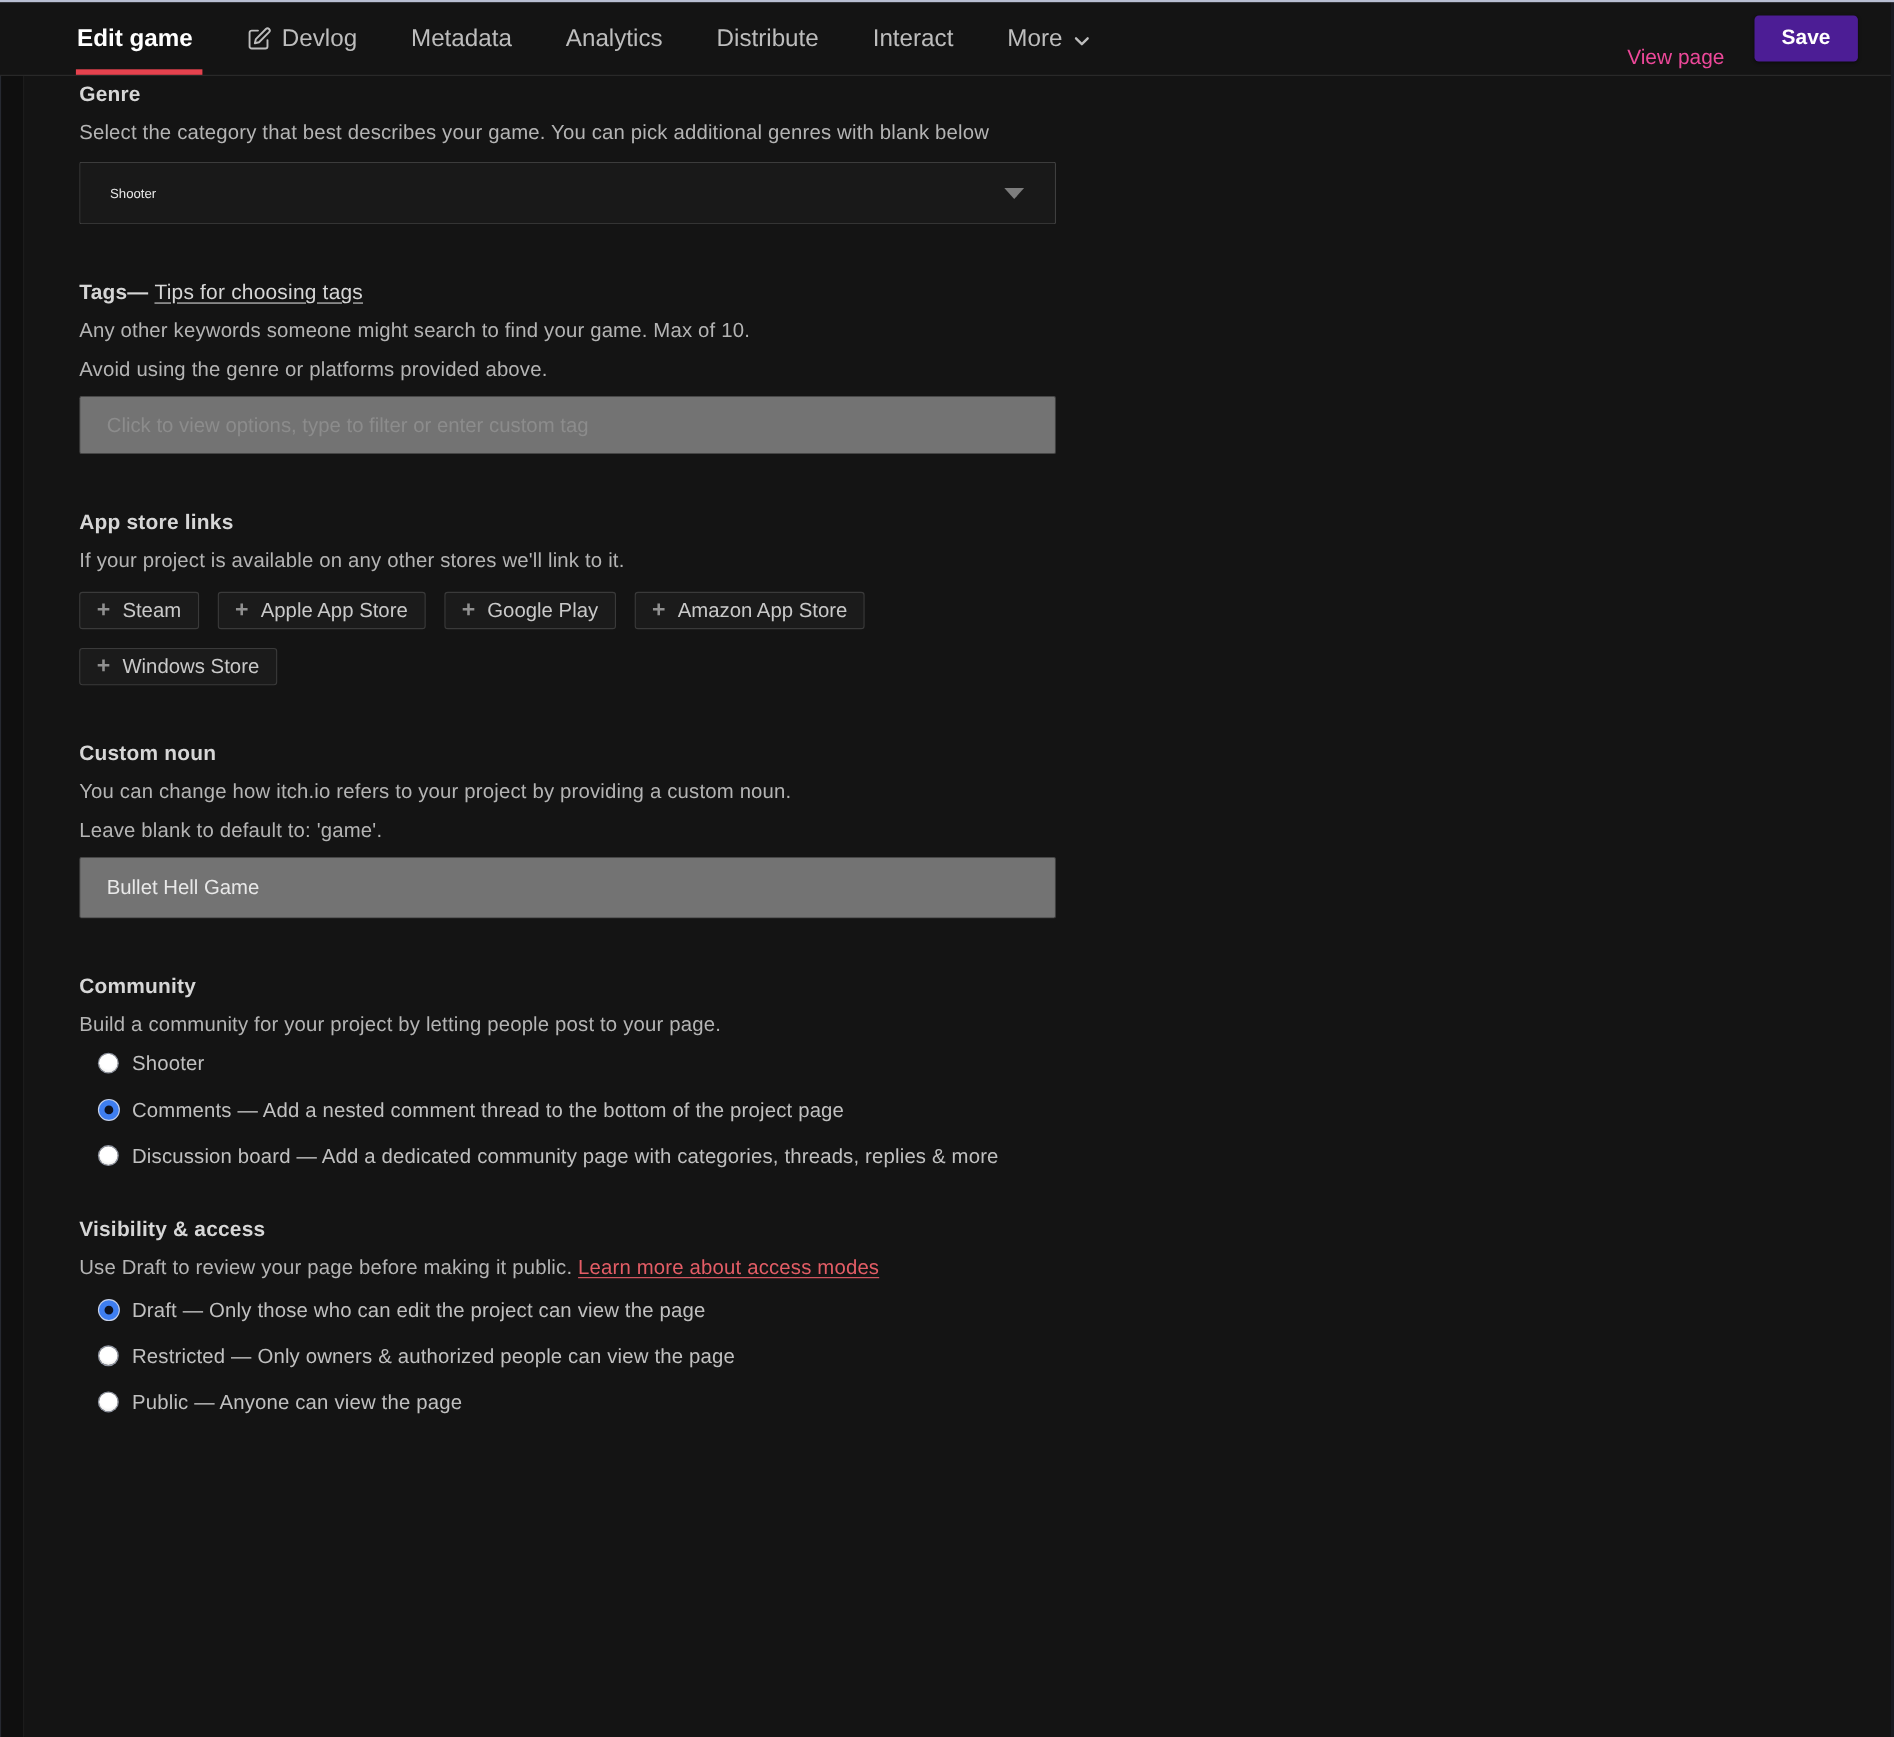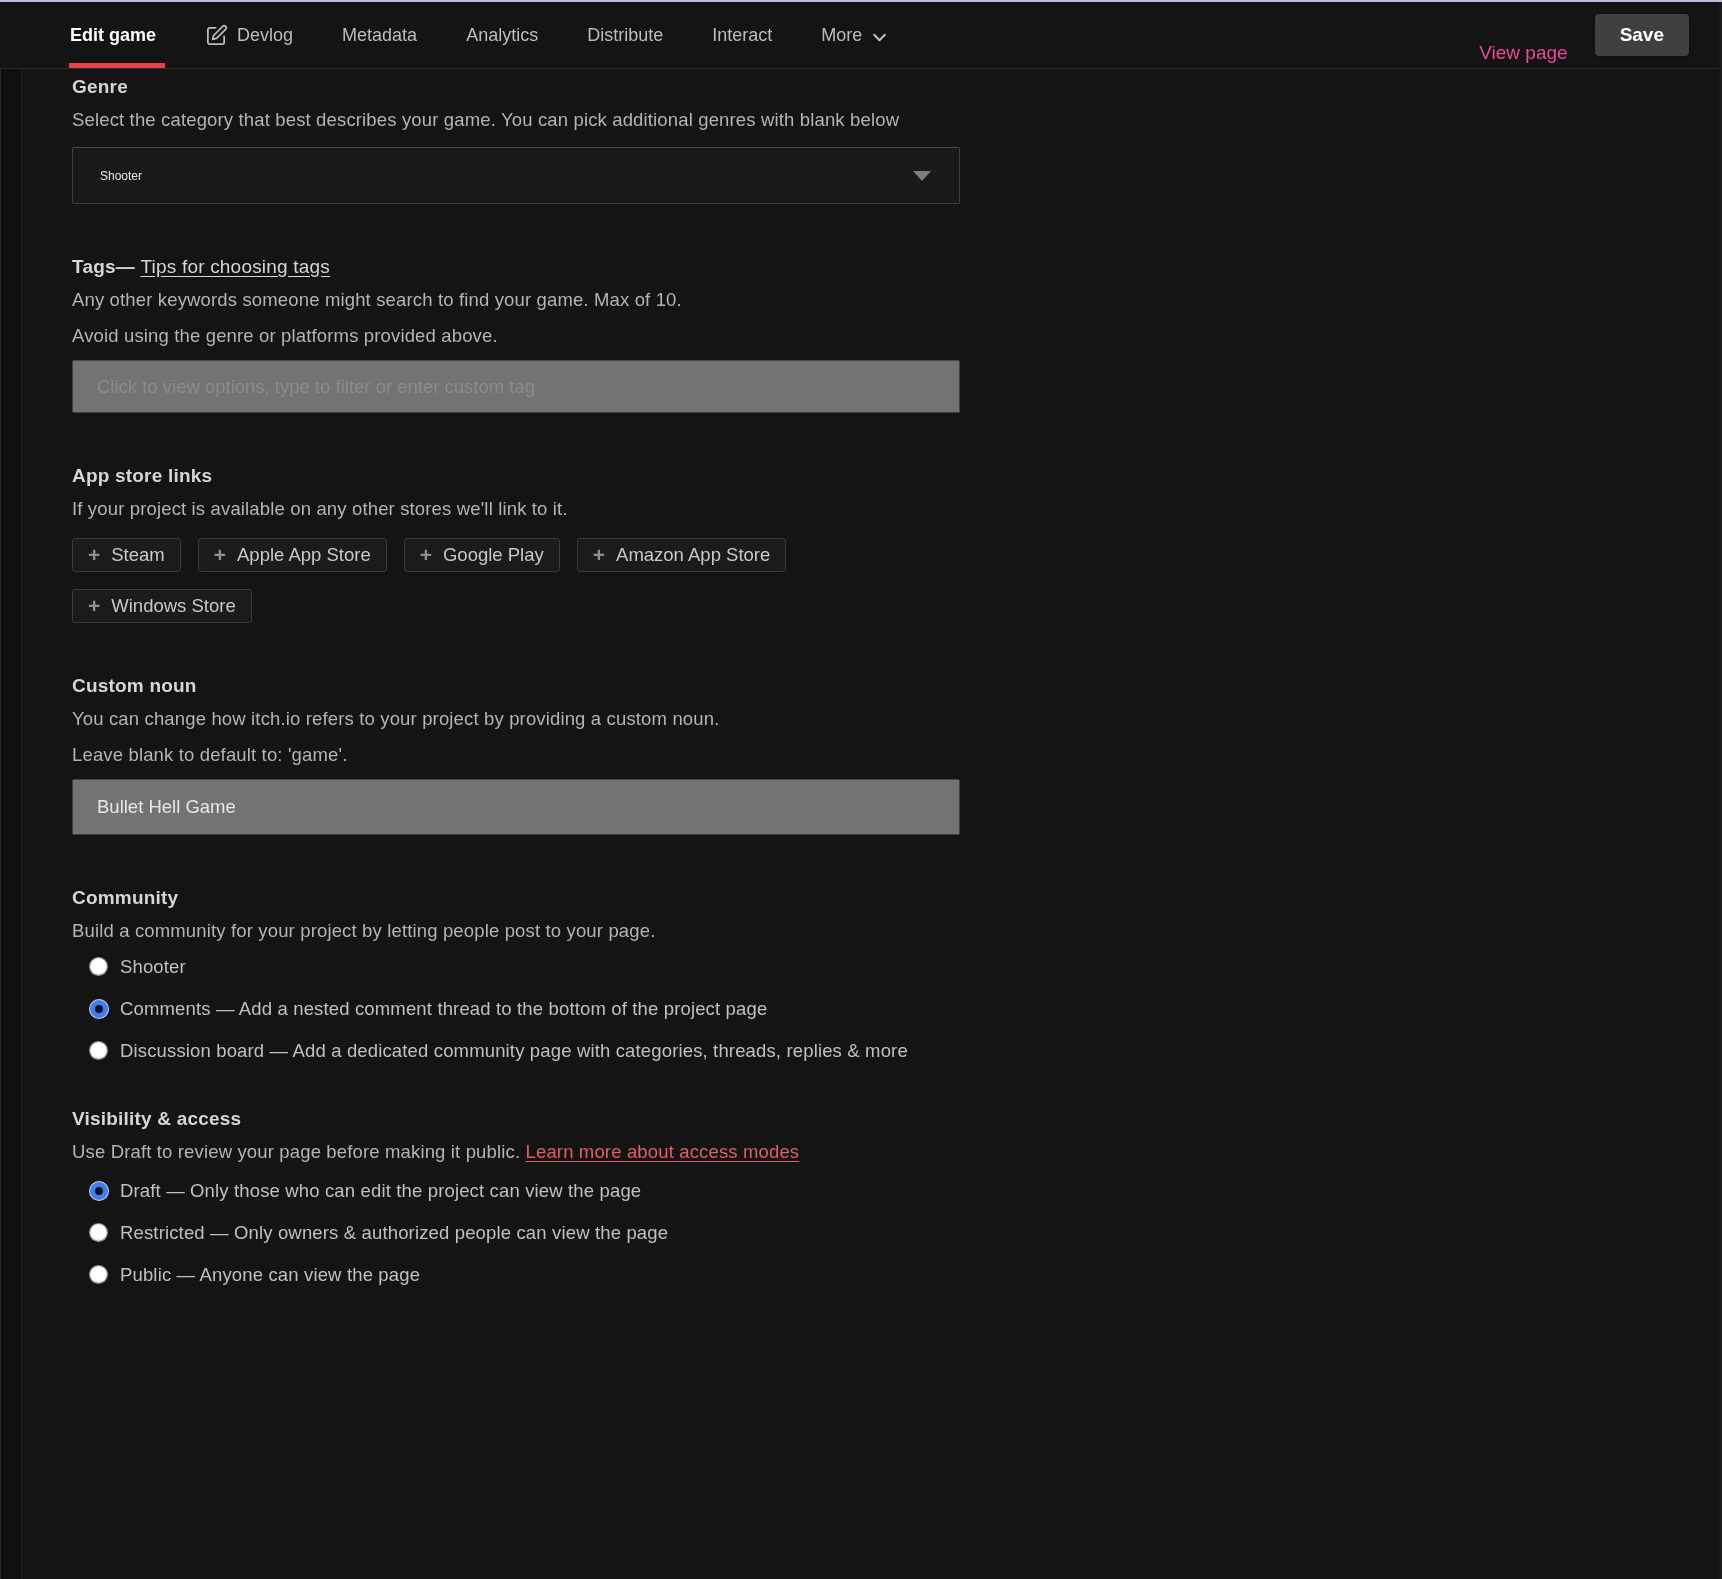--- a/index.html
+++ b/index.html
@@ -23,32 +23,32 @@
     position:absolute; top:2px; left:0; right:3px; height:67px;
     display:flex; align-items:center;
     padding-left:70px;
     border-bottom:1px solid #2c2c2c;
     column-gap:49px;
     background:#141414;
   }
   .tab {
     position:relative; height:100%;
     display:flex; align-items:center; gap:9px;
-    font-size:18px; color:#bdbdbd; cursor:pointer; white-space:nowrap;
+    font-size:22px; color:#bdbdbd; cursor:pointer; white-space:nowrap;
   }
   .tab.active { color:#ffffff; font-weight:bold; }
   .tab.active::after {
     content:""; position:absolute; left:-1px; right:-9px; bottom:0; height:5px;
     background:#e5424e;
   }
   .tab svg { display:block; }
   .nav-right { margin-left:auto; display:flex; align-items:center; gap:27px; padding-right:30px; height:100%; }
   .view-page { font-size:19px; color:#ec4899; cursor:pointer;margin-top:36px; }
   .save-btn {
-    background:#404040; color:#ffffff; font-weight:bold; font-size:19px;
+    background:#4c1d95; color:#ffffff; font-weight:bold; font-size:19px;
     padding:10px 25px; border:none; border-radius:4px; cursor:pointer;
     font-family:inherit; box-shadow:0 1px 3px rgba(0,0,0,.45);
   }
 
   
   .form { position:absolute; top:69px; left:72px; width:888px; padding-top:7px; }
   h3.sec-h { font-size:19px; font-weight:bold; color:#d6d6d6; margin:0 0 8px 0; letter-spacing:.2px; }
   .form p { font-size:18.5px; color:#b4b4b4; margin:0 0 9px 0; line-height:27px; letter-spacing:.15px; }
   .section { margin-top:52px; }
   .section:first-child { margin-top:0; }

